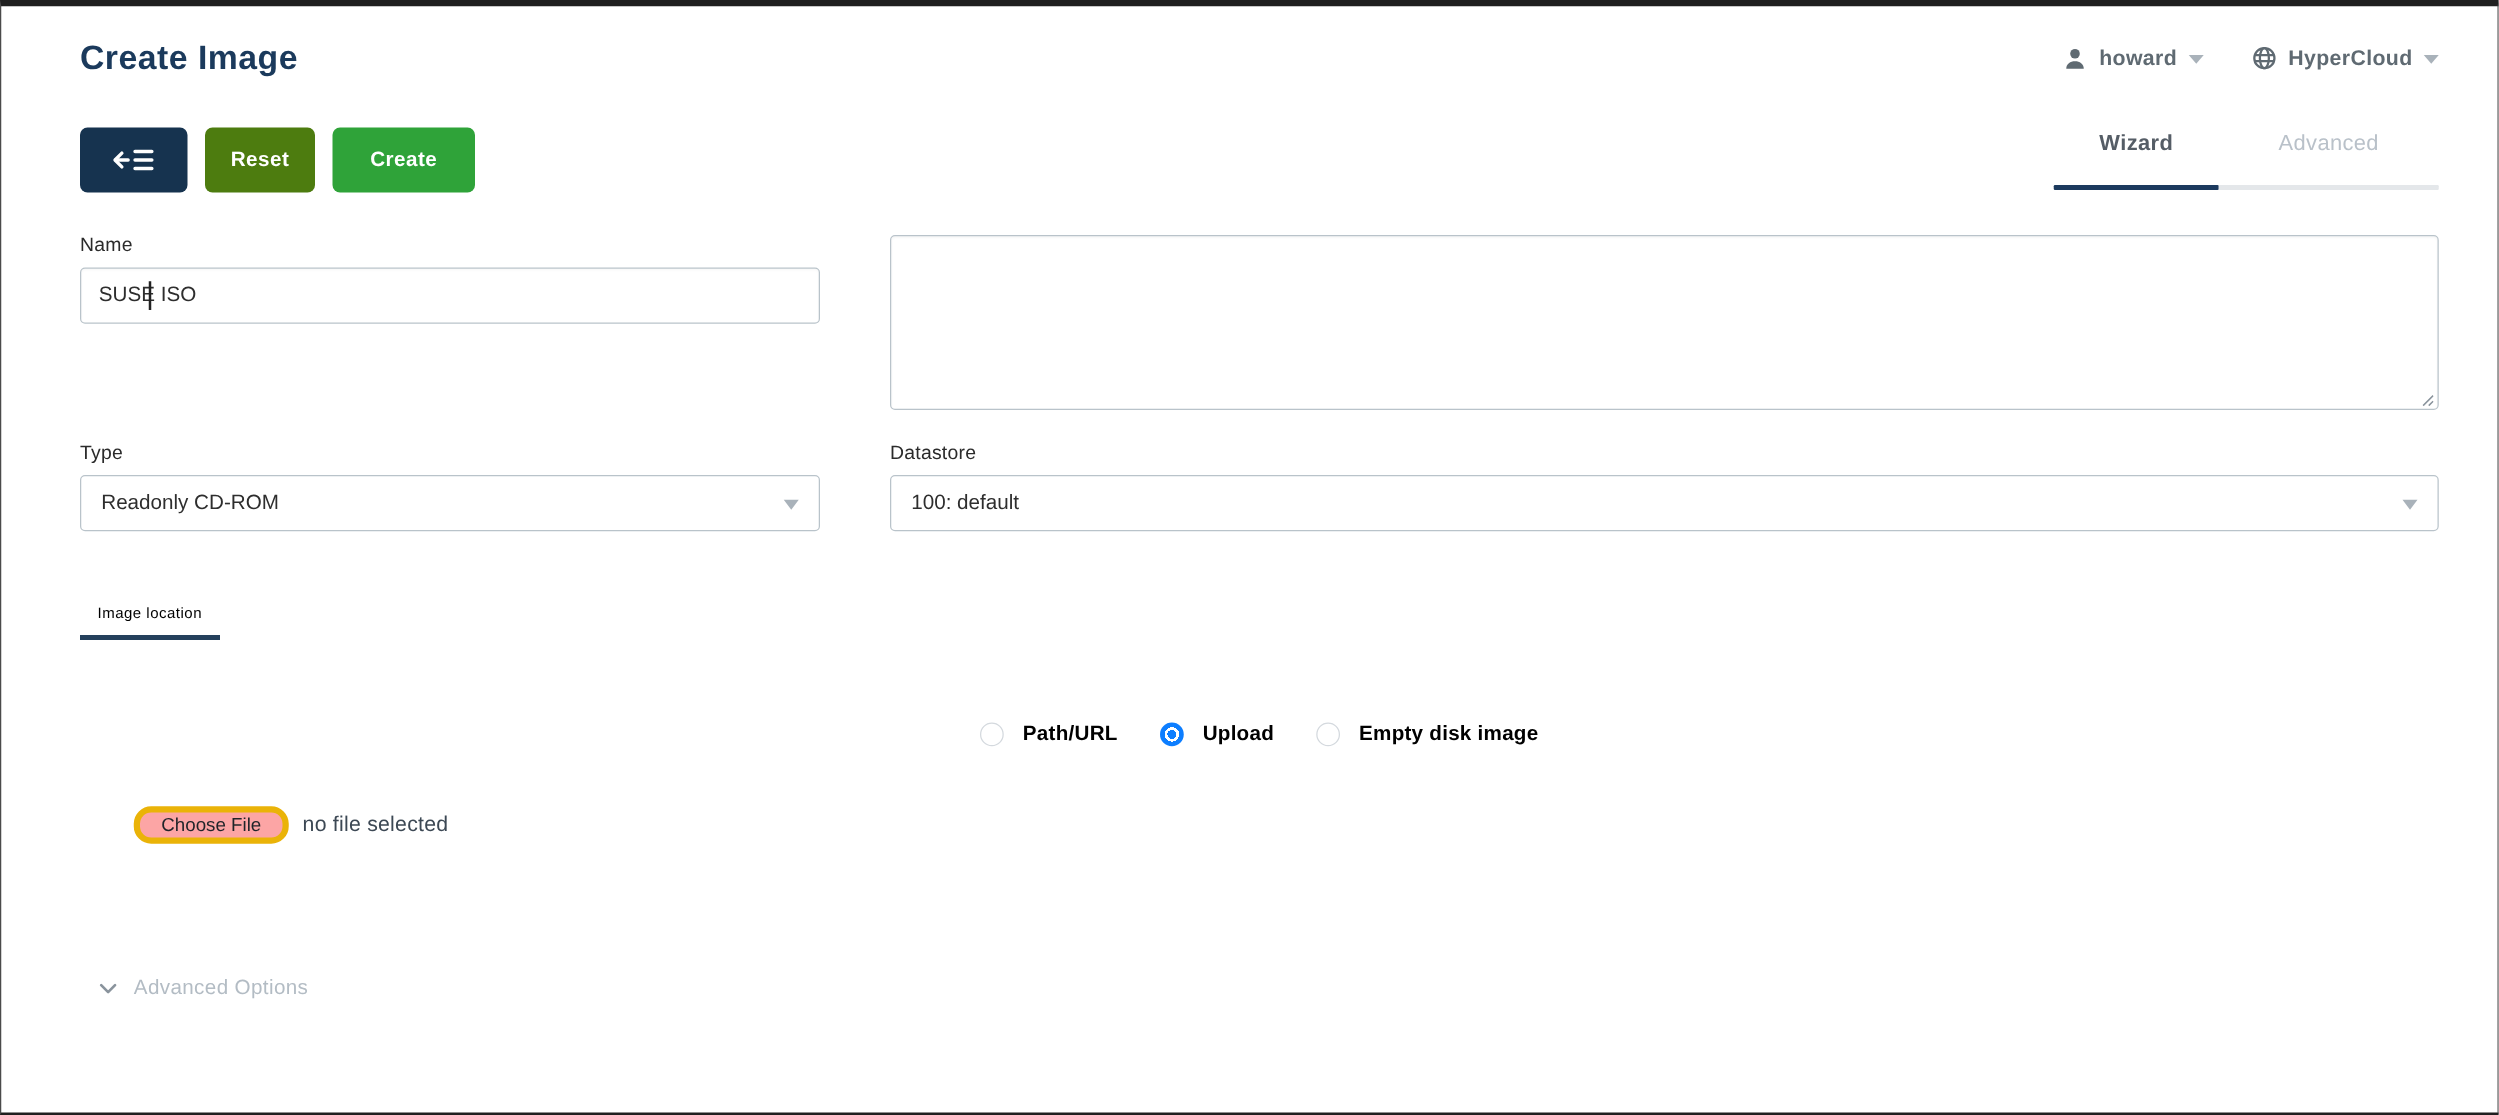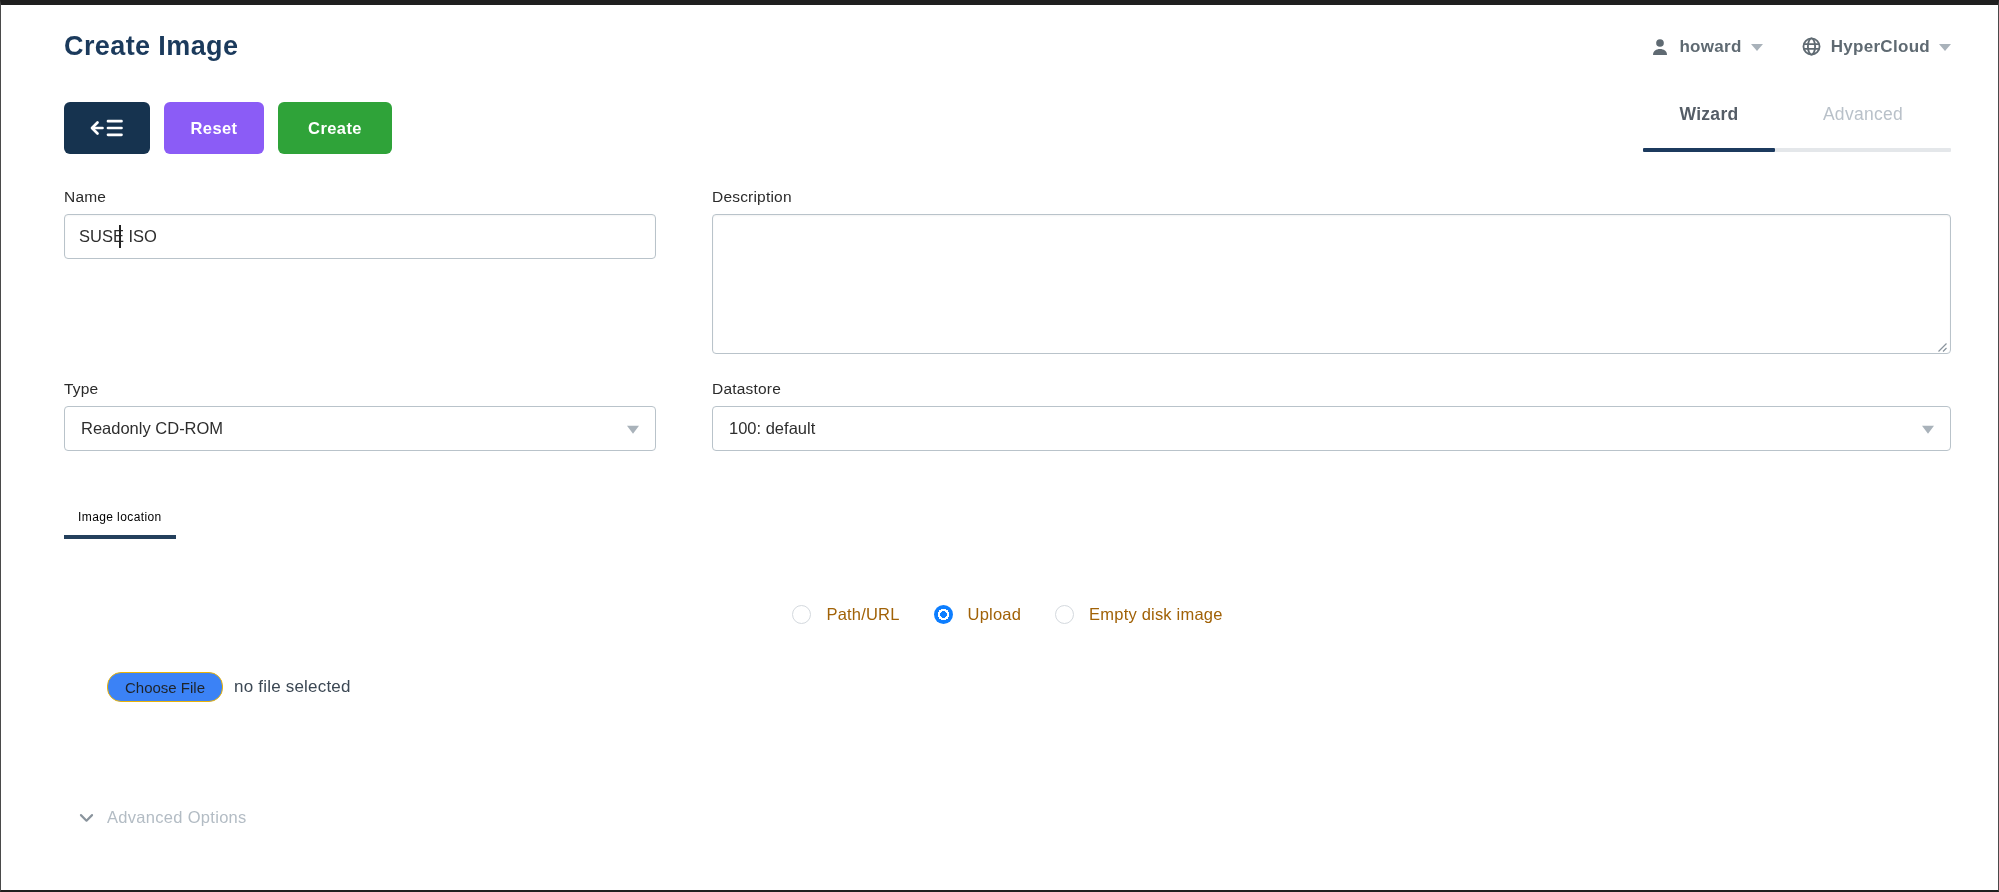--- a/index.html
+++ b/index.html
@@ -73,21 +73,21 @@
     font-family: inherit;
     font-size: 16.5px;
     font-weight: 700;
     letter-spacing: 0.4px;
     cursor: pointer;
     display: inline-flex;
     align-items: center;
     justify-content: center;
   }
   .btn-back   { width: 86px;  background: #16334f; margin-right: 14px; }
-  .btn-reset  { width: 100px;  background: #8b5cf6; margin-right: 14px; }
+  .btn-reset  { width: 88px;  background: #4d7c0f; margin-right: 14px; }
   .btn-create { width: 114px; background: #2fa339; }
 
   .tabs {
     margin-left: auto;
     display: flex;
     align-self: center;
   }
   .tab {
     text-align: center;
     padding-bottom: 27px;
@@ -213,37 +213,37 @@
     border-radius: 50%;
     background: #ffffff;
     border: 1.5px solid #d4d9de;
   }
   .radio-option.selected .radio-circle {
     border: none;
     background: radial-gradient(circle, #0d7eff 0 3.6px, #ffffff 3.6px 5.8px, #0d7eff 5.8px 10px);
   }
   .radio-label {
     font-size: 16.5px;
-    font-weight: 400;
-    color: #a16207;
+    font-weight: 700;
+    color: #000000;
     letter-spacing: 0.2px;
   }
 
   
   .file-row {
     margin-top: 48px;
     padding-left: 43px;
     display: flex;
     align-items: center;
   }
   .choose-file-btn {
     height: 30px;
     padding: 0 17px;
-    background: #3b82f6;
-    border: 1px solid #eab308;
+    background: #fca5a5;
+    border: 5px solid #eab308;
     border-radius: 14px;
     font-family: inherit;
     font-size: 15px;
     color: #1f2429;
     cursor: pointer;
   }
   .file-status {
     margin-left: 11px;
     font-size: 17px;
     font-weight: 500;
@@ -324,21 +324,20 @@
 
   <div class="form-grid row1">
     <div class="field">
       <label class="field-label">Name</label>
       <div class="input-wrap">
         <input class="text-input" type="text" value="SUSE ISO" style="">
         <div class="text-cursor"></div>
       </div>
     </div>
     <div class="field">
-      <label class="field-label">Description</label>
       <div class="textarea-wrap">
         <textarea class="textarea-box" style=""></textarea>
         <span class="resize-grip">
           <svg width="11" height="11" viewBox="0 0 11 11" stroke="#8a949d" stroke-width="1.2">
               <path d="M10.5 2.5 2.5 10.5M10.5 7 7 10.5"></path>
             </svg>
         </span>
       </div>
     </div>
   </div>

